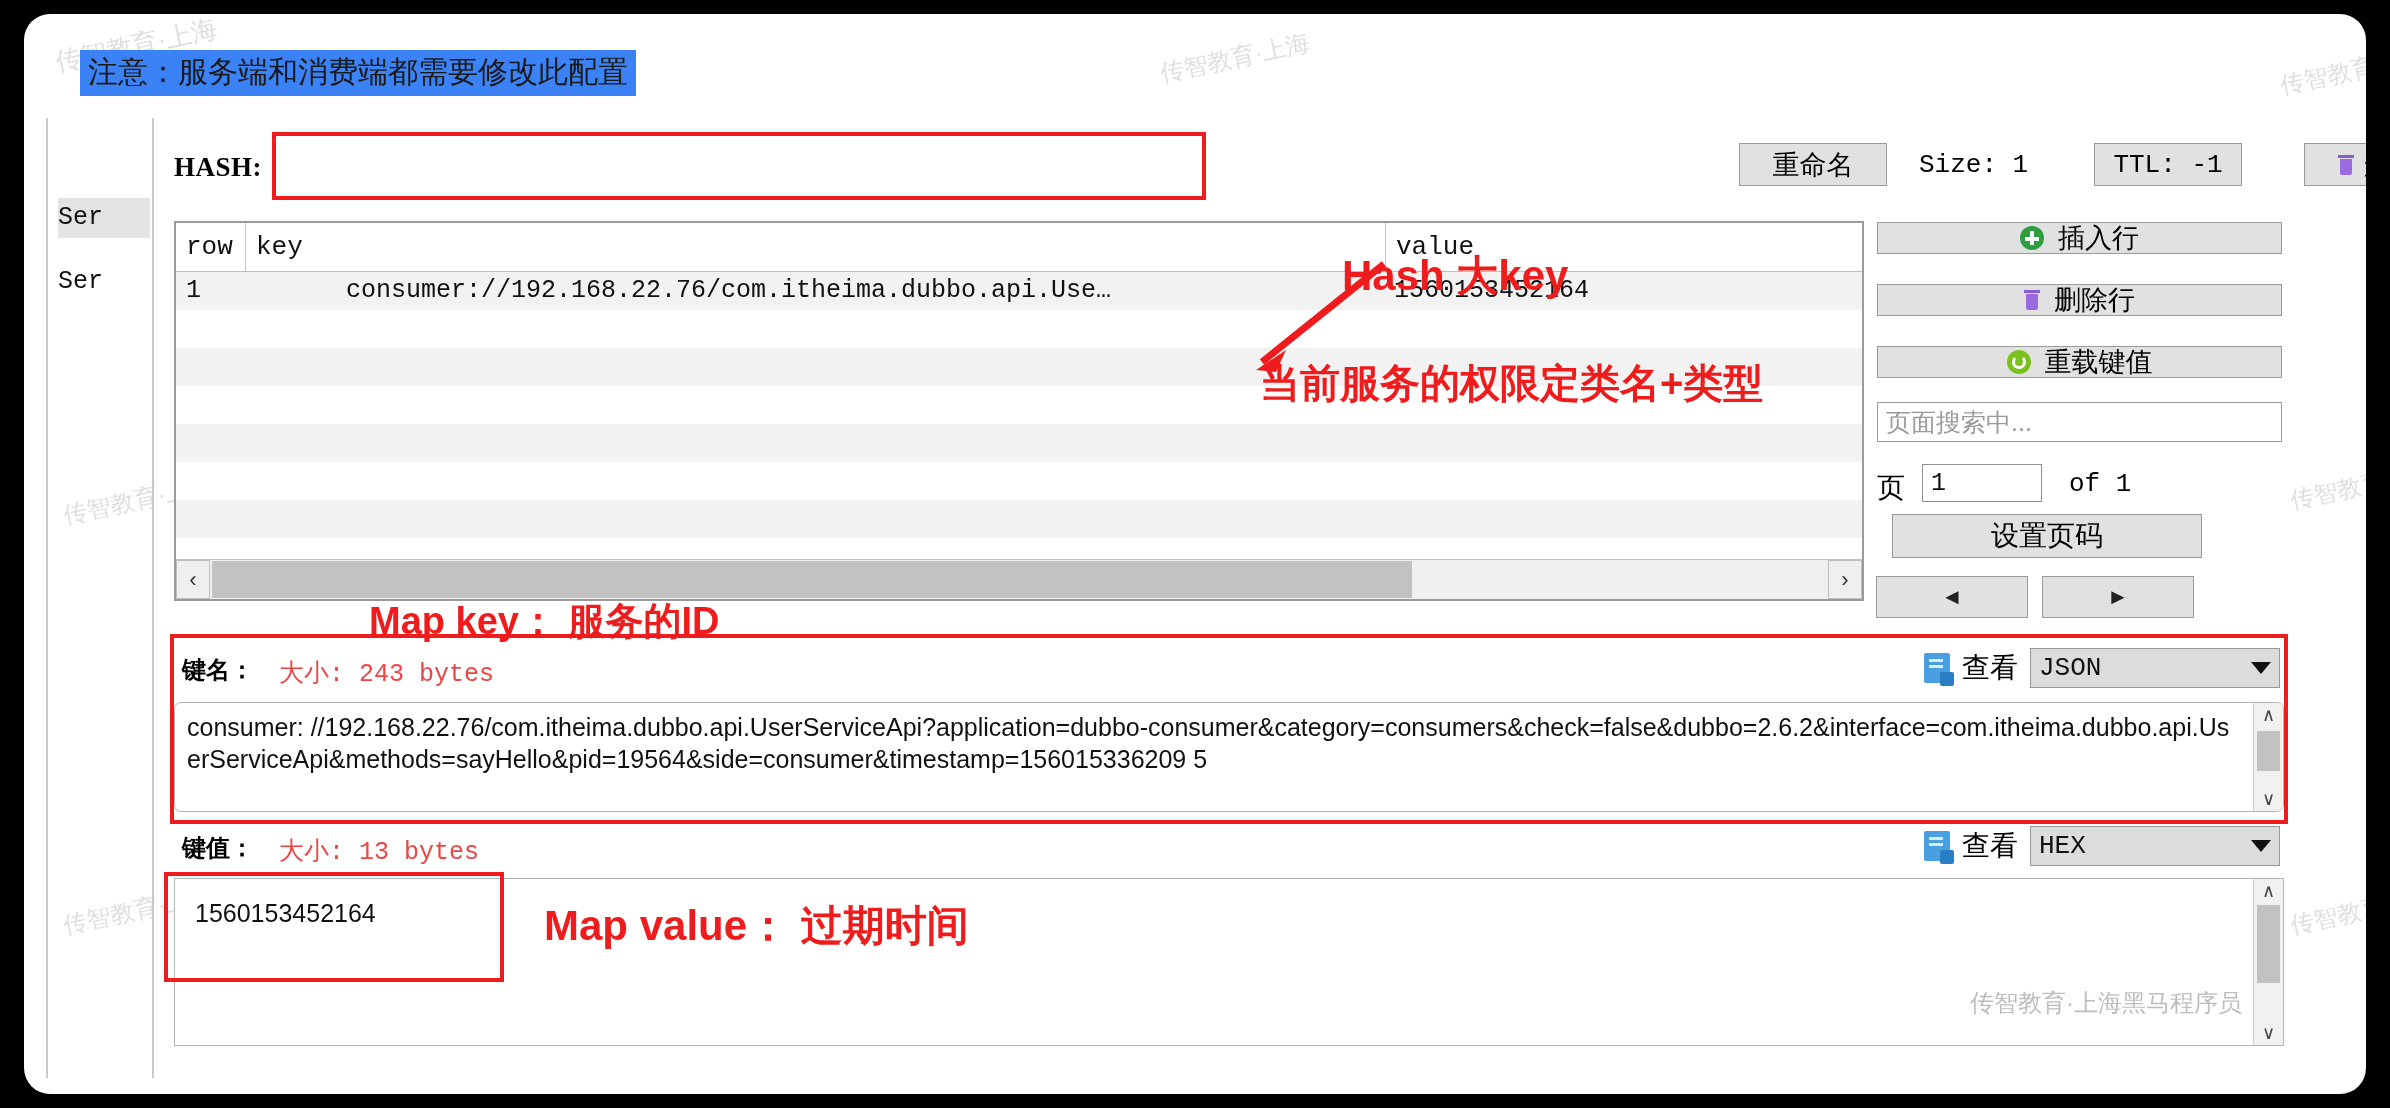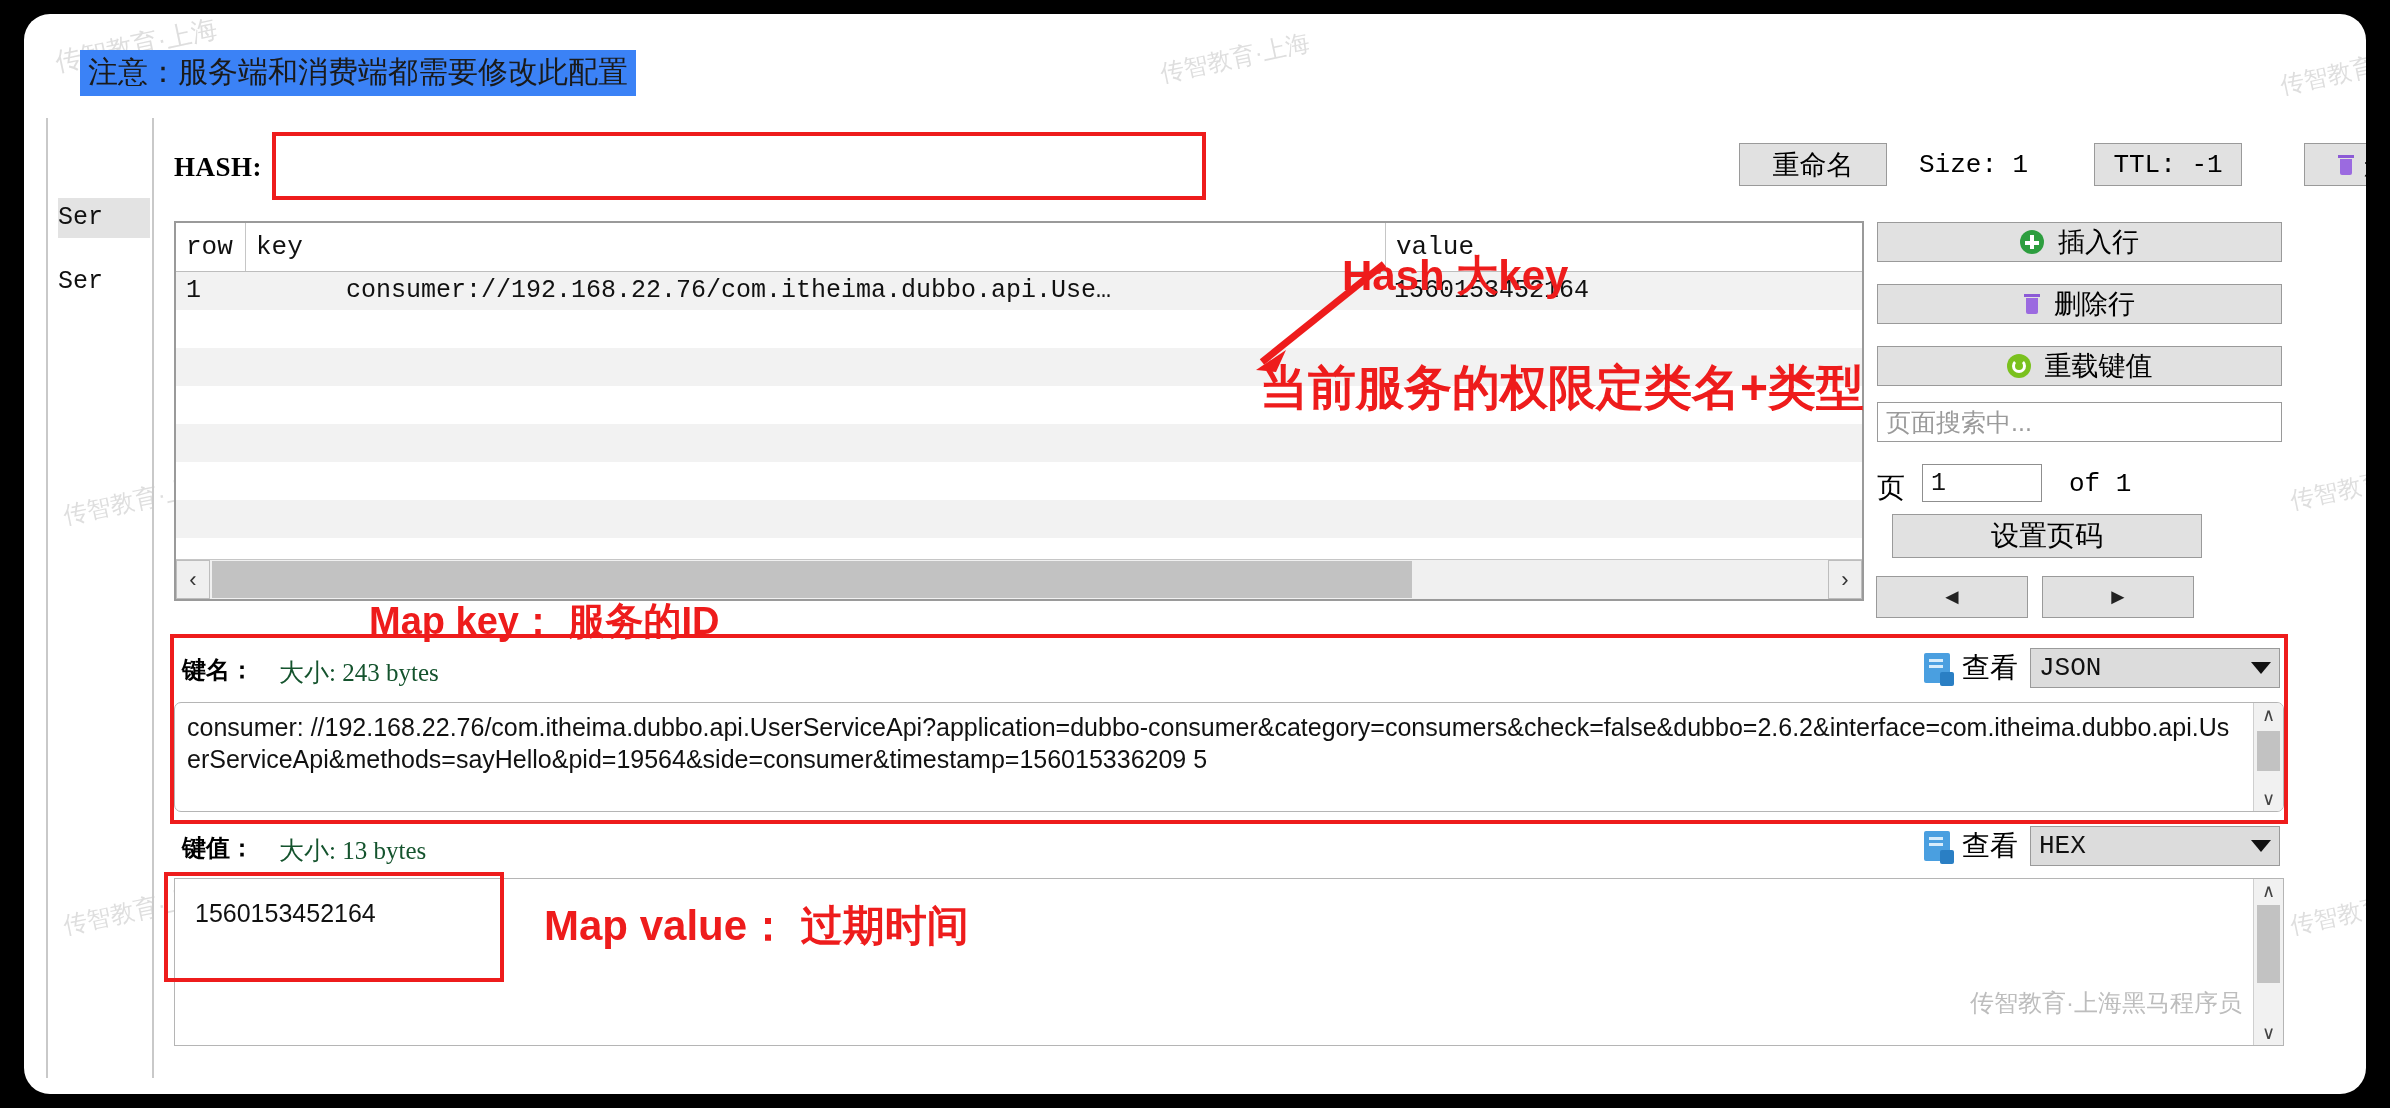--- a/index.html
+++ b/index.html
@@ -117,21 +117,21 @@
     position:absolute; top:0; width:34px; height:39px; background:#efefef;
     border:1px solid #bdbdbd; box-sizing:border-box; display:flex;align-items:center;justify-content:center;
     font-size:22px; color:#333; font-family:"Liberation Sans", sans-serif;
   }
   #hs-left{ left:0; } #hs-right{ right:0; }
   #hs-thumb{ position:absolute; left:36px; top:1px; width:1200px; height:37px; background:#c2c2c2; }
 
   
   .rbtn{
     position:absolute; left:1853px; background:#e1e1e1; border:1px solid #9a9a9a;
-    box-sizing:border-box; width:405px; height:40px;
+    box-sizing:border-box; width:405px; height:32px;
     display:flex; align-items:center; justify-content:center; gap:14px;
     font-size:27px; color:#000; font-family:"Liberation Sans", sans-serif;
   }
   #rb-insert{ top:208px; }
   #rb-delrow{ top:270px; }
   #rb-reload{ top:332px; }
   #search-input{
     position:absolute; left:1853px; top:388px; width:405px; height:40px;
     border:1px solid #9a9a9a; background:#fff; box-sizing:border-box;
     font-size:25px; color:#9a9a9a; padding:2px 8px;
@@ -160,21 +160,21 @@
     display:flex;align-items:center;justify-content:center;font-size:22px;color:#222;}
   #rb-next{ position:absolute; left:2018px; top:562px; width:152px; height:42px;
     background:#e1e1e1;border:1px solid #9a9a9a;box-sizing:border-box;
     display:flex;align-items:center;justify-content:center;font-size:22px;color:#222;}
 
   
   .sectbar{ position:absolute; left:150px; width:2110px; height:52px; }
   .sect-label{ position:absolute; left:8px; top:10px;
     font-family:"Liberation Serif", serif; font-weight:bold; font-size:24px; color:#000; }
   .sect-size{ position:absolute; left:105px; top:12px;
-    font-family:Liberation Serif, serif; font-size:25px; color:#14532d; }
+    font-family:Liberation Mono, monospace; font-size:25px; color:#ef4444; }
   .view-grp{ position:absolute; right:4px; top:4px; display:flex; align-items:center; gap:12px; }
   .view-label{ font-size:28px; color:#000; font-family:"Liberation Sans", sans-serif; }
   .combo{
     width:250px; height:40px; background:#dcdcdc; border:1px solid #9a9a9a;
     box-sizing:border-box; display:flex; align-items:center; justify-content:space-between;
     padding:8px 8px; font-family:"Liberation Mono", monospace; font-size:26px; color:#111;
   }
   .caret{ width:0;height:0;border-left:10px solid transparent;border-right:10px solid transparent;border-top:12px solid #111; }
 
   .textbox{
@@ -344,18 +344,18 @@
     <div class="redbox" style="left:248px; top:118px; width:934px; height:68px;"></div>
     <div class="redbox" style="left:146px; top:620px; width:2118px; height:190px;"></div>
     <div class="redbox" style="left:140px; top:858px; width:340px; height:110px;"></div>
 
     <svg id="svg-arrow" viewBox="0 0 2342 1080">
       <line x1="1360" y1="250" x2="1238" y2="348" stroke="#ee1c1c" stroke-width="7"></line>
       <polygon points="1232,356 1262,336 1252,358" fill="#ee1c1c"></polygon>
     </svg>
 
     <div class="redtext" style="left:1318px; top:222px; font-size:42px;">Hash  大key</div>
-    <div class="redtext" style="left:1236px; top:330px; font-size:48px;">当前服务的权限定类名+类型</div>
+    <div class="redtext" style="left:1236px; top:330px; font-size:40px;">当前服务的权限定类名+类型</div>
     <div class="redtext" style="left:345px; top:570px; font-size:38px;">Map key：  服务的ID</div>
     <div class="redtext" style="left:520px; top:872px; font-size:42px;">Map value： 过期时间</div>
 
   </div>
 </div>
 
 </body></html>

